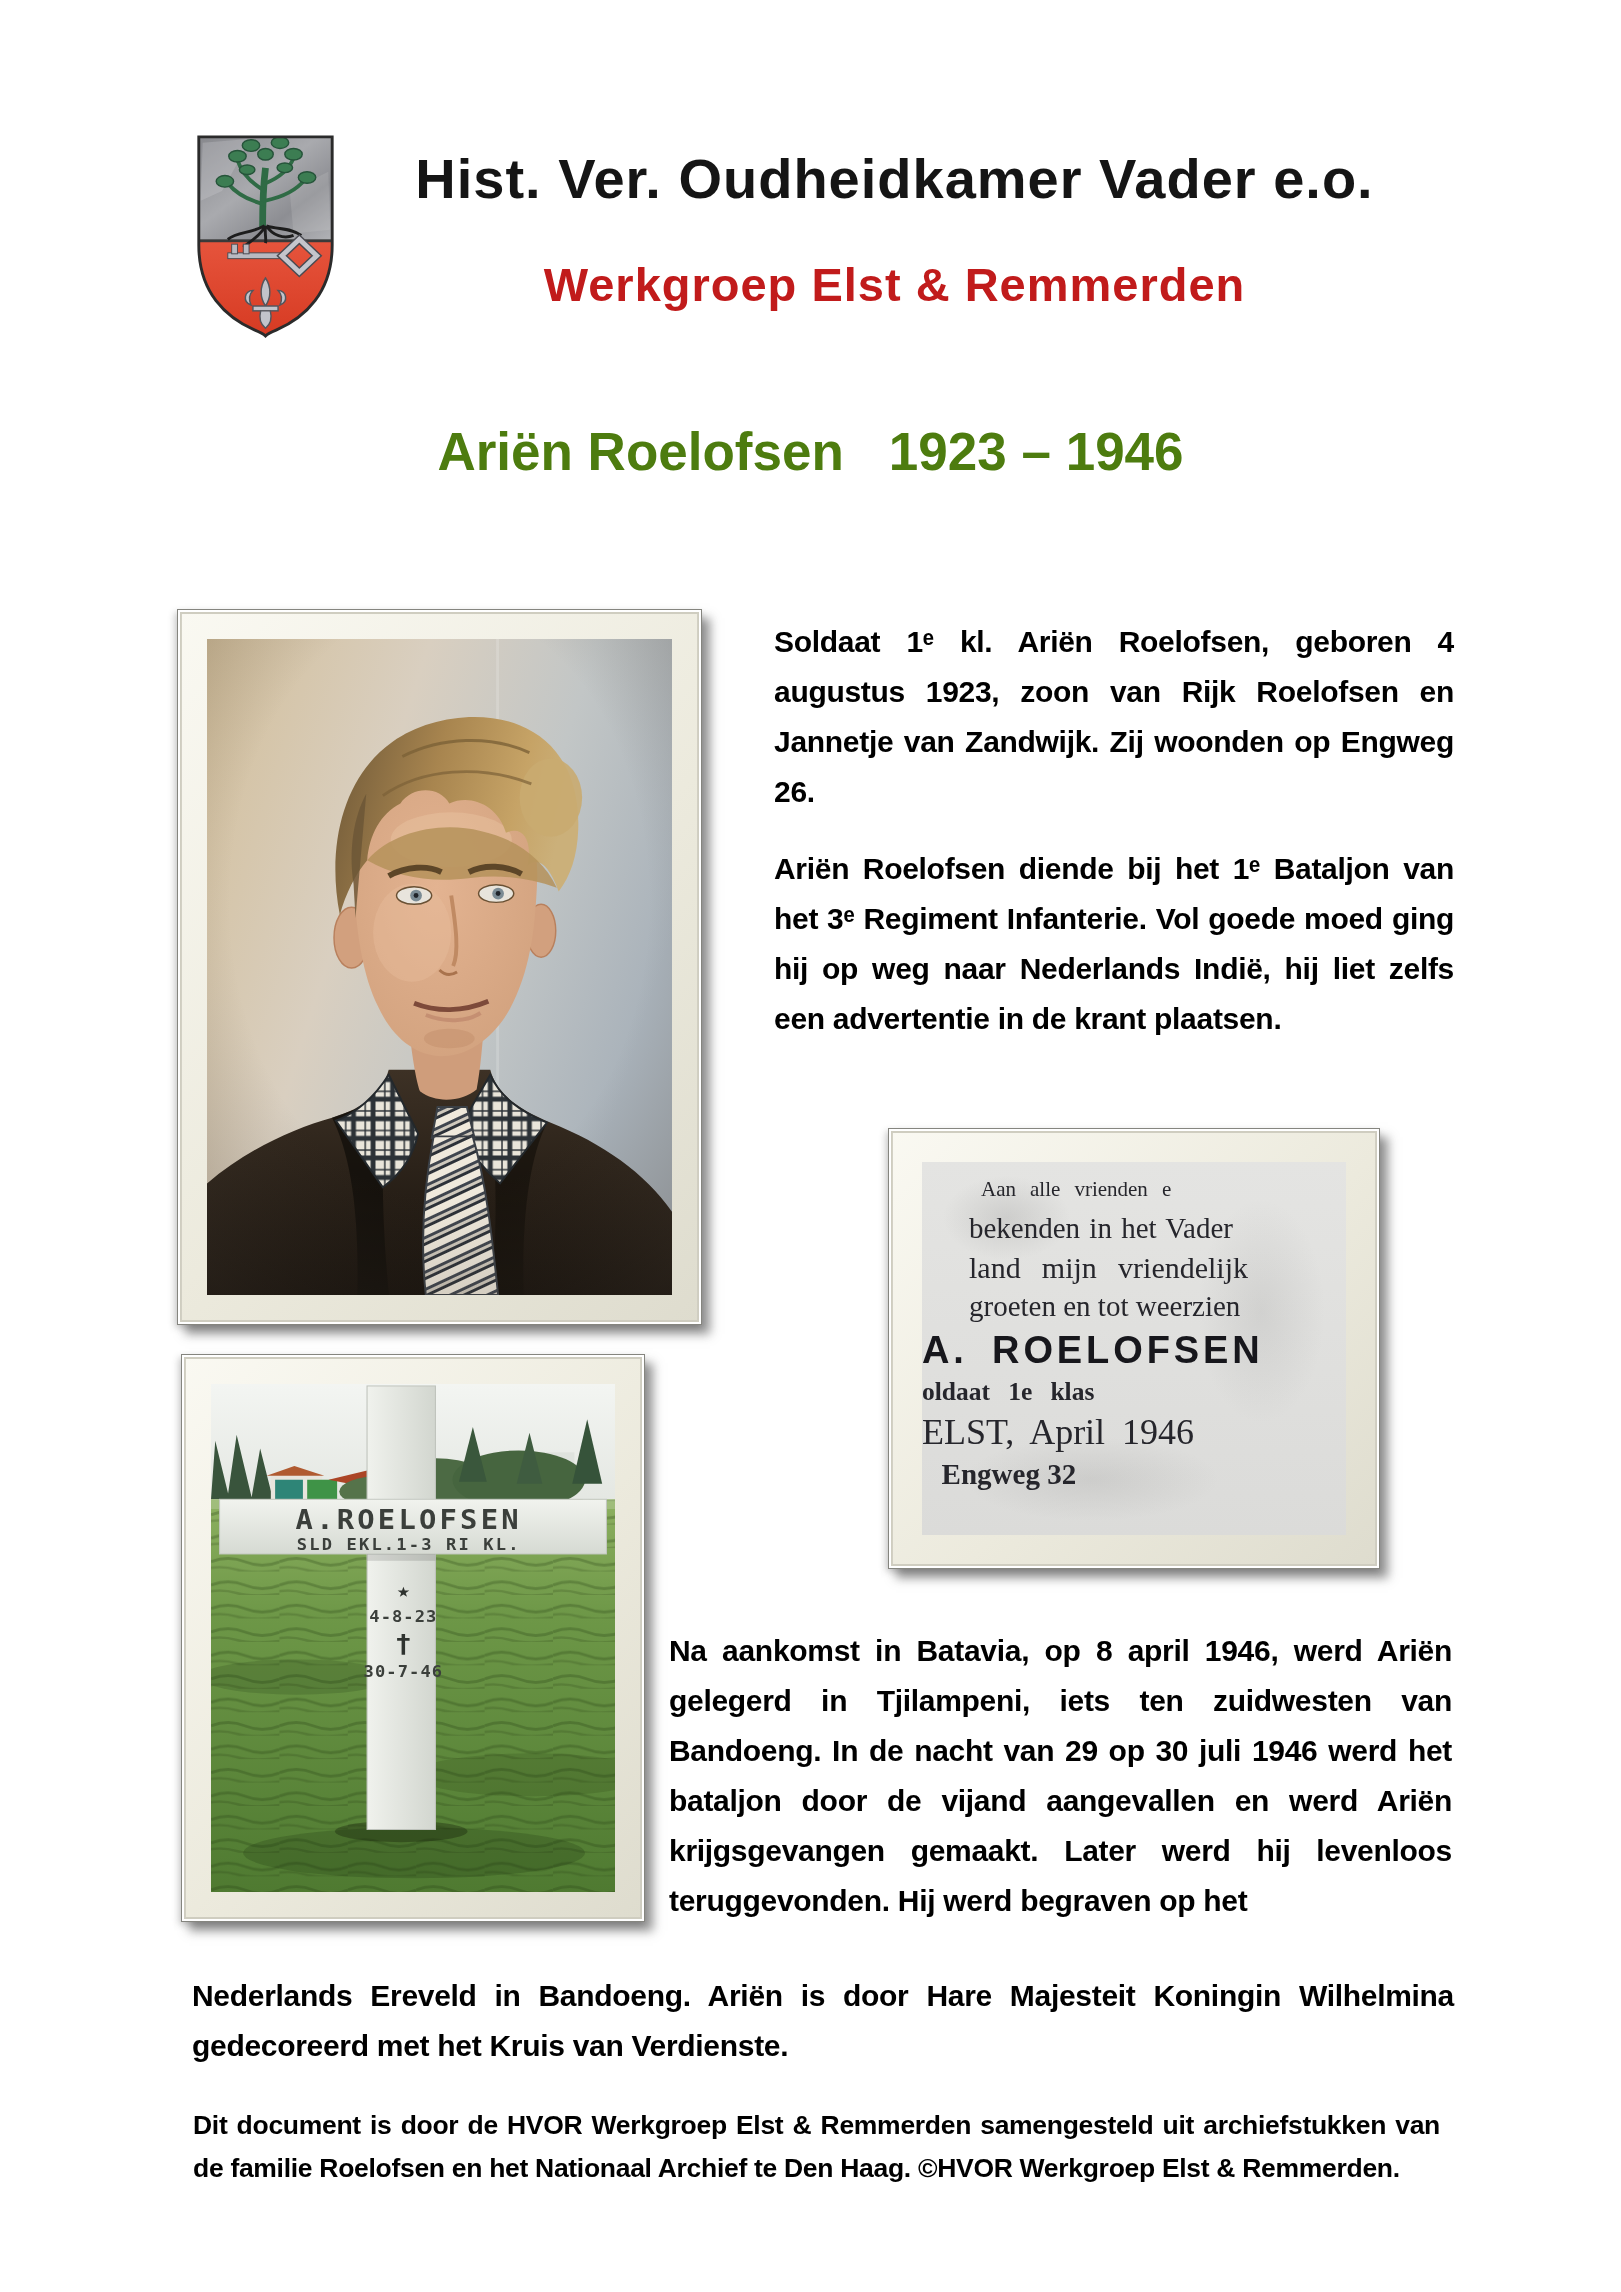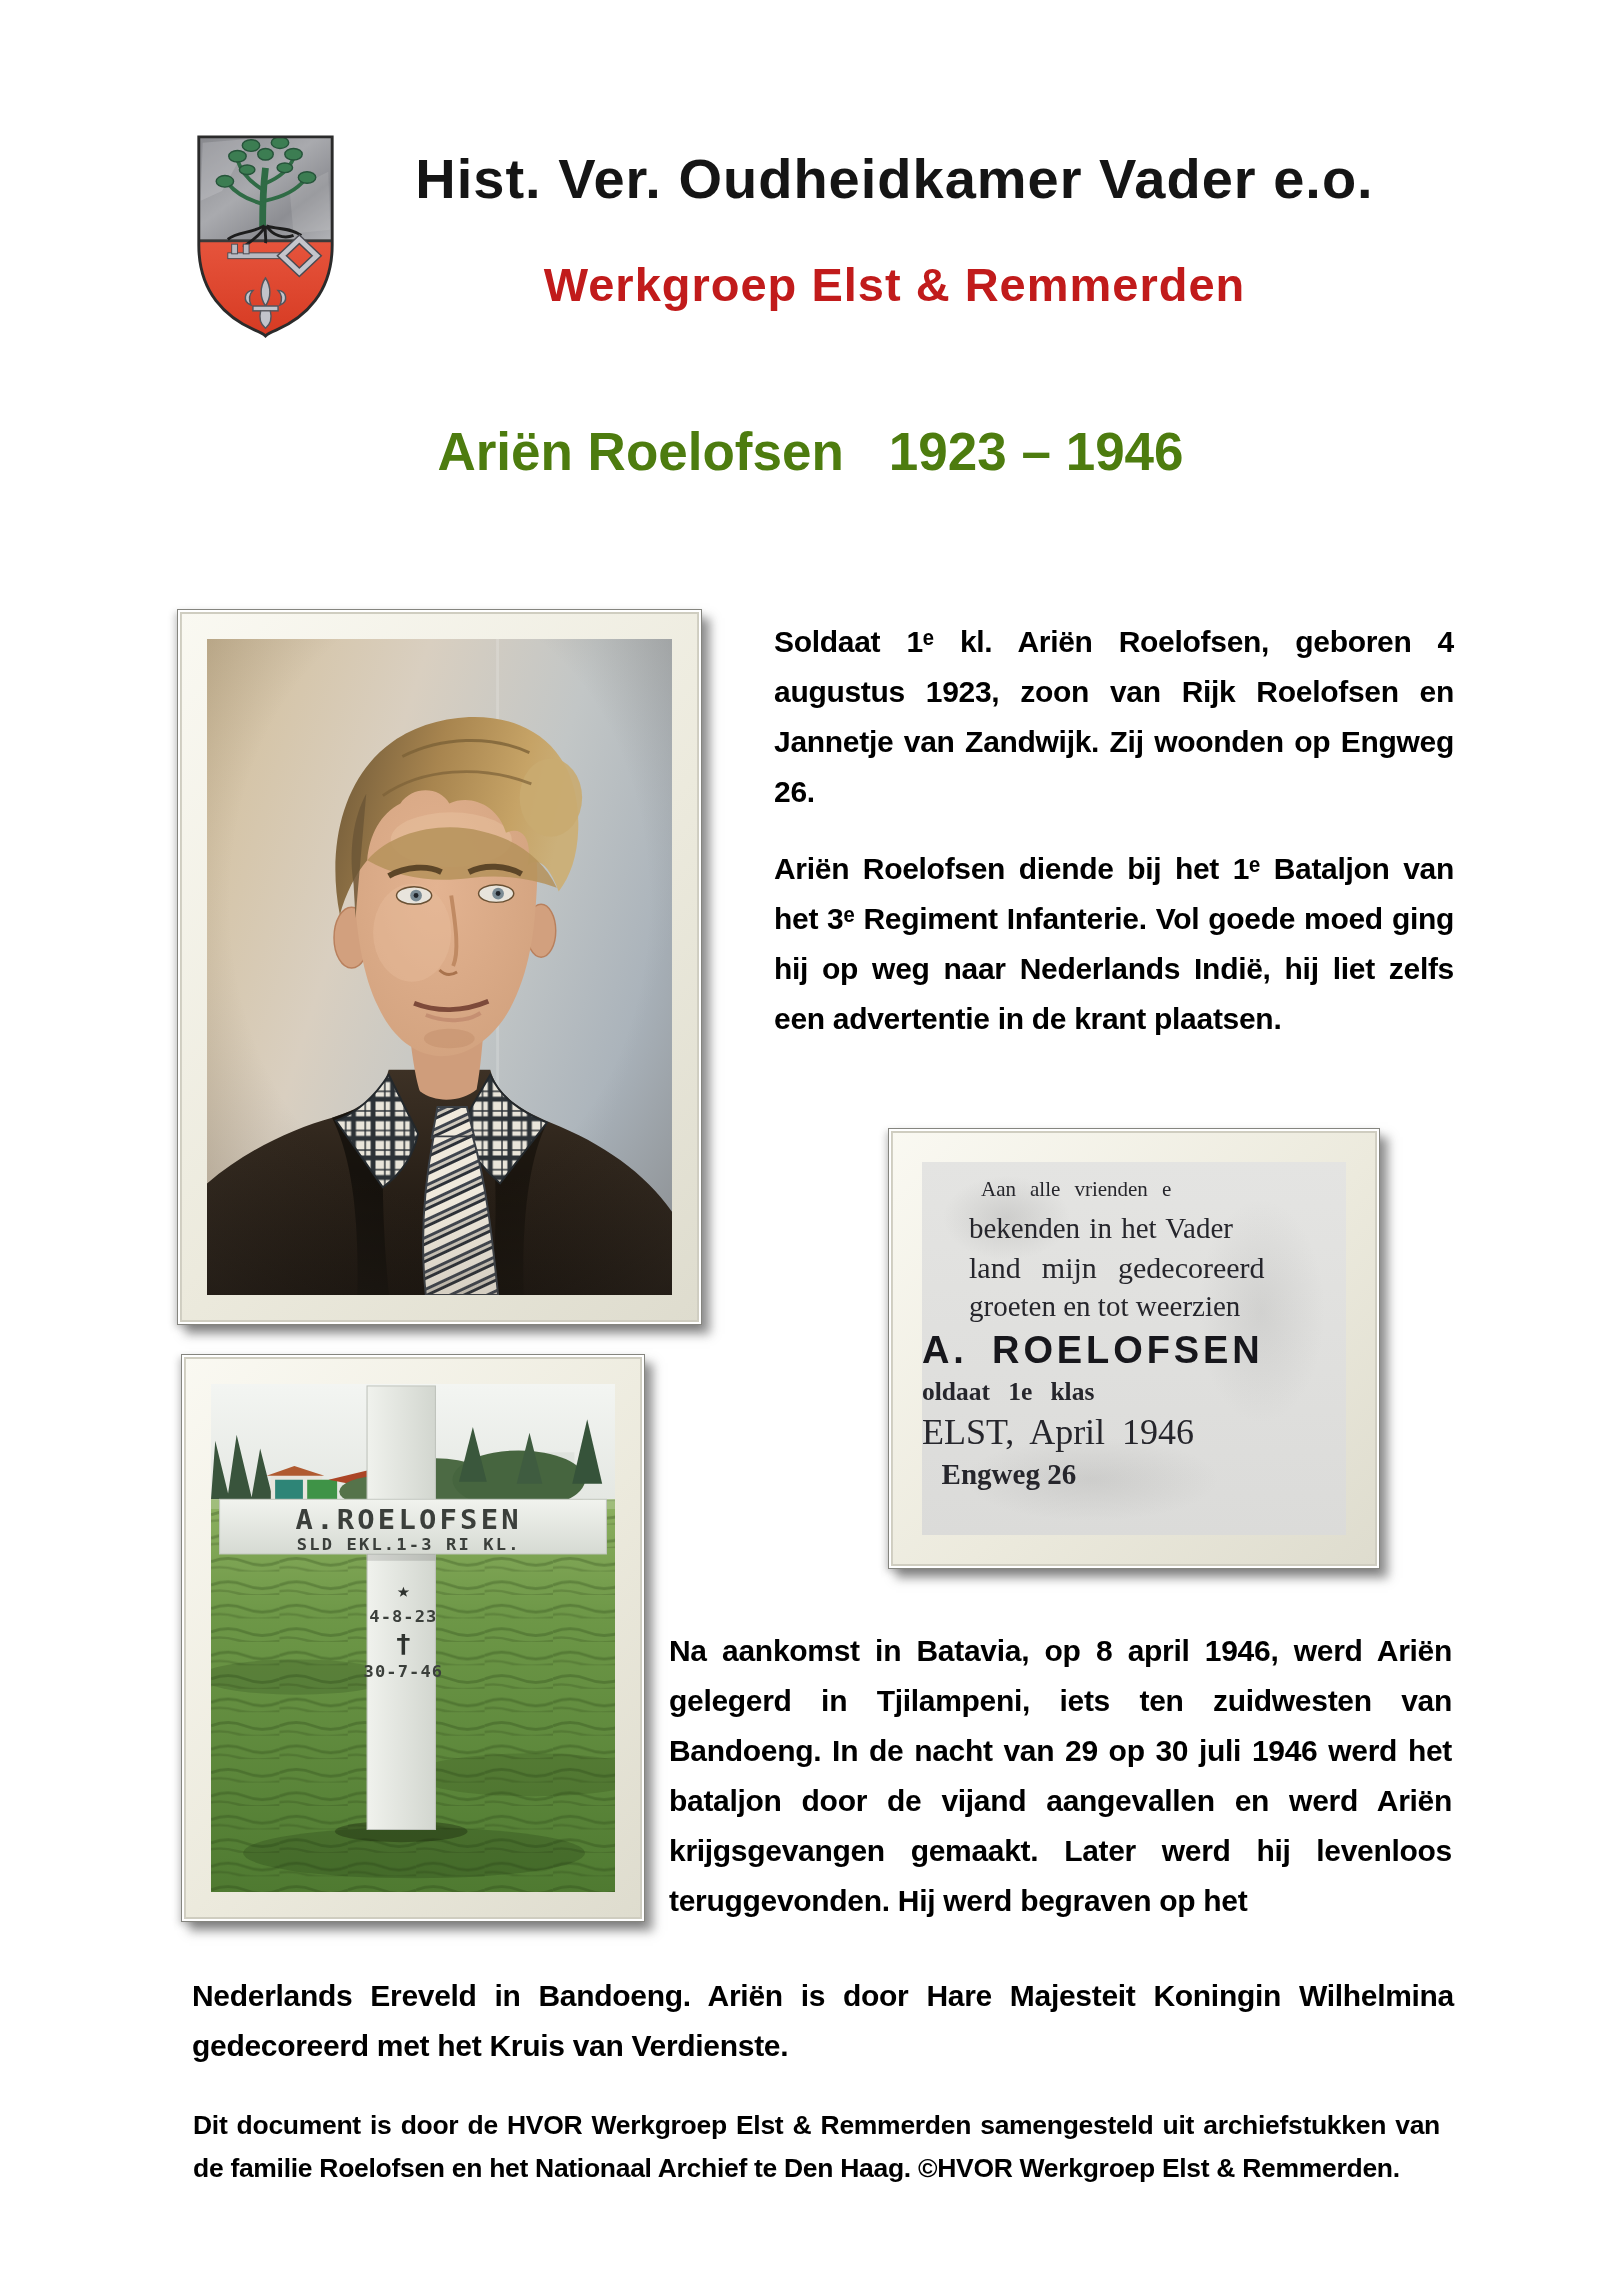--- a/index.html
+++ b/index.html
@@ -226,26 +226,26 @@
   </div>
 
   <div class="body-text p1">Soldaat 1ᵉ kl. Ariën Roelofsen, geboren 4 augustus 1923, zoon van Rijk Roelofsen en Jannetje van Zandwijk. Zij woonden op Engweg 26.</div>
   <div class="body-text p2">Ariën Roelofsen diende bij het 1ᵉ Bataljon van het 3ᵉ Regiment Infanterie. Vol goede moed ging hij op weg naar Nederlands Indië, hij liet zelfs een advertentie in de krant plaatsen.</div>
 
   <div class="frame news-frame">
     <div class="inner">
       <div class="paper">
         <div class="np np-l0">Aan alle vrienden e</div>
         <div class="np np-l1">bekenden in het Vader</div>
-        <div class="np np-l2">land mijn gedecoreerd</div>
+        <div class="np np-l2">land mijn vriendelijk</div>
         <div class="np np-l3">groeten en tot weerzien</div>
         <div class="np np-l4">A. ROELOFSEN</div>
         <div class="np np-l5">oldaat 1e klas</div>
         <div class="np np-l7">ELST, April 1946</div>
-        <div class="np np-l8">Engweg 26</div>
+        <div class="np np-l8">Engweg 32</div>
       </div>
     </div>
   </div>
 
   <div class="frame grave-frame">
     <div class="inner">
       <svg viewBox="0 0 378 520" preserveAspectRatio="none" xmlns="http://www.w3.org/2000/svg">
         <defs>
           <linearGradient id="skyG" x1="0" y1="0" x2="0" y2="1">
             <stop offset="0" stop-color="#f3f5f2"></stop>

